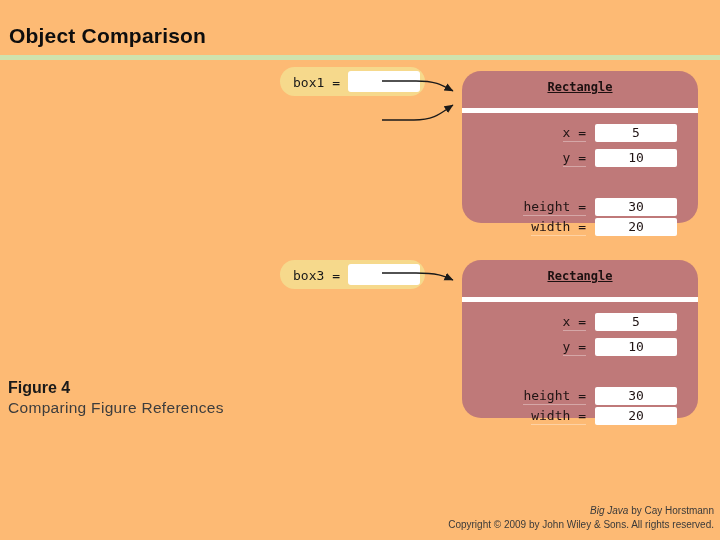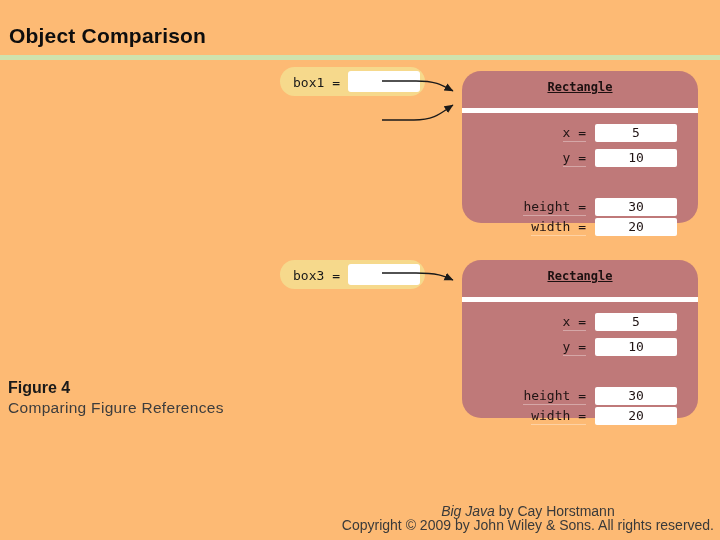--- a/index.html
+++ b/index.html
@@ -68,22 +68,22 @@
   
   .arrows { position: absolute; left: 0; top: 0; width: 720px; height: 540px; pointer-events: none; }
 
   
   .figure-caption { position: absolute; left: 8px; top: 378px; }
   .figure-number { font-size: 16px; font-weight: bold; color: #1a1a1a; line-height: 19px; }
   .figure-title { font-size: 15.5px; color: #3d3d3d; line-height: 21px; letter-spacing: 0.3px; }
 
   
   .footer {
-    position: absolute; right: 6px; bottom: 8px; text-align: center;
-    font-size: 14px; color: #3a3a3a; line-height: 14px;
+    position: absolute; right: 6px; bottom: 8px; text-align: right;
+    font-size: 10px; color: #3a3a3a; line-height: 14px;
   }
   .footer .book { font-style: italic; }
 </style>
 </head>
 <body>
 
 <div class="slide">
 
   <div class="page-title">Object Comparison</div>
   <div class="title-rule"></div>

